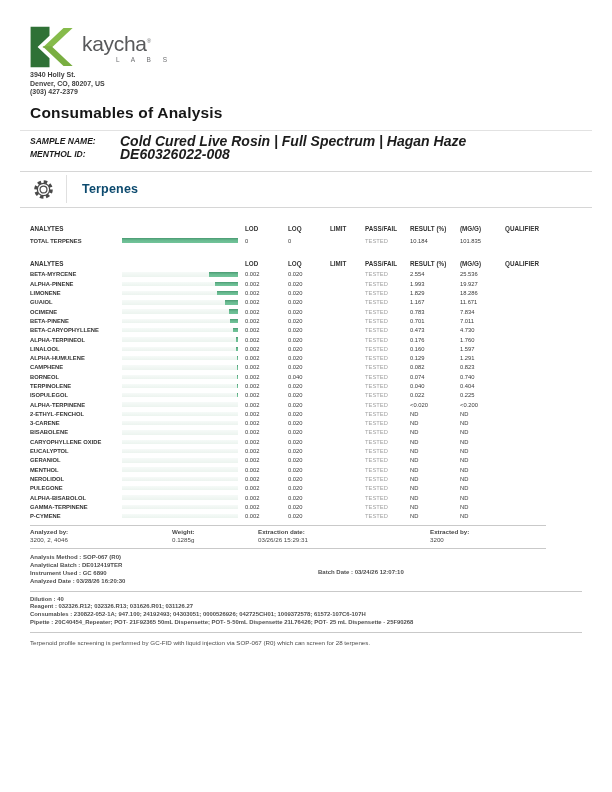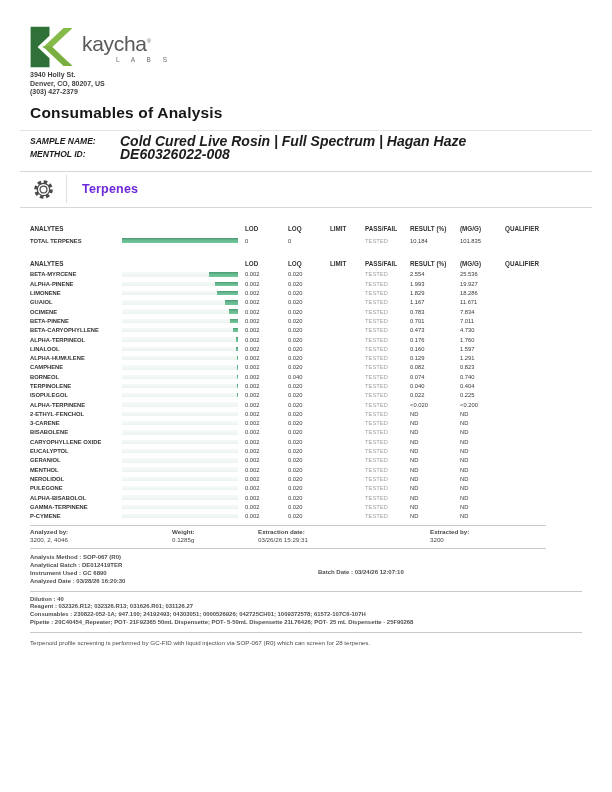--- a/index.html
+++ b/index.html
@@ -28,21 +28,21 @@
   .sample { margin-top: 4px; font-style: italic; }
   .sample-row { display: flex; line-height: 13px; }
   .sample-label { width: 90px; font-size: 8.5px; font-weight: bold; color: #1d1d1d; }
   .sample-value { font-size: 14px; font-weight: bold; color: #1d1d1d; }
 
   
   .banner { margin: 10px -10px 0 -10px; border-top: 1px solid #d6d6d6; border-bottom: 1px solid #d6d6d6;
             height: 37px; display: flex; align-items: center; }
   .banner-icon-cell { width: 46px; display: flex; justify-content: center; align-items: center; }
   .banner-divider { width: 1px; height: 28px; background: #e0e0e0; }
-  .banner-label { font-size: 12.5px; font-weight: bold; color: #6d28d9; margin-left: 15px; letter-spacing: 0.2px; }
+  .banner-label { font-size: 12.5px; font-weight: bold; color: #0c4a6e; margin-left: 15px; letter-spacing: 0.2px; }
 
   
   .tablewrap { margin-top: 14px; }
   .trow { display: grid; grid-template-columns: 92px 123px 43px 42px 35px 45px 50px 45px 1fr; align-items: center; }
   .thead { height: 13px; font-size: 6.3px; font-weight: bold; color: #333; }
   .c-analytes { grid-column: 1 / span 2; }
   .tr { height: 9.3px; font-size: 5.8px; color: #3a3a3a; }
   .tr-total { height: 12px; }
   .c-name { font-weight: bold; color: #333; }
   .c-pf { color: #a3a3a3; }

